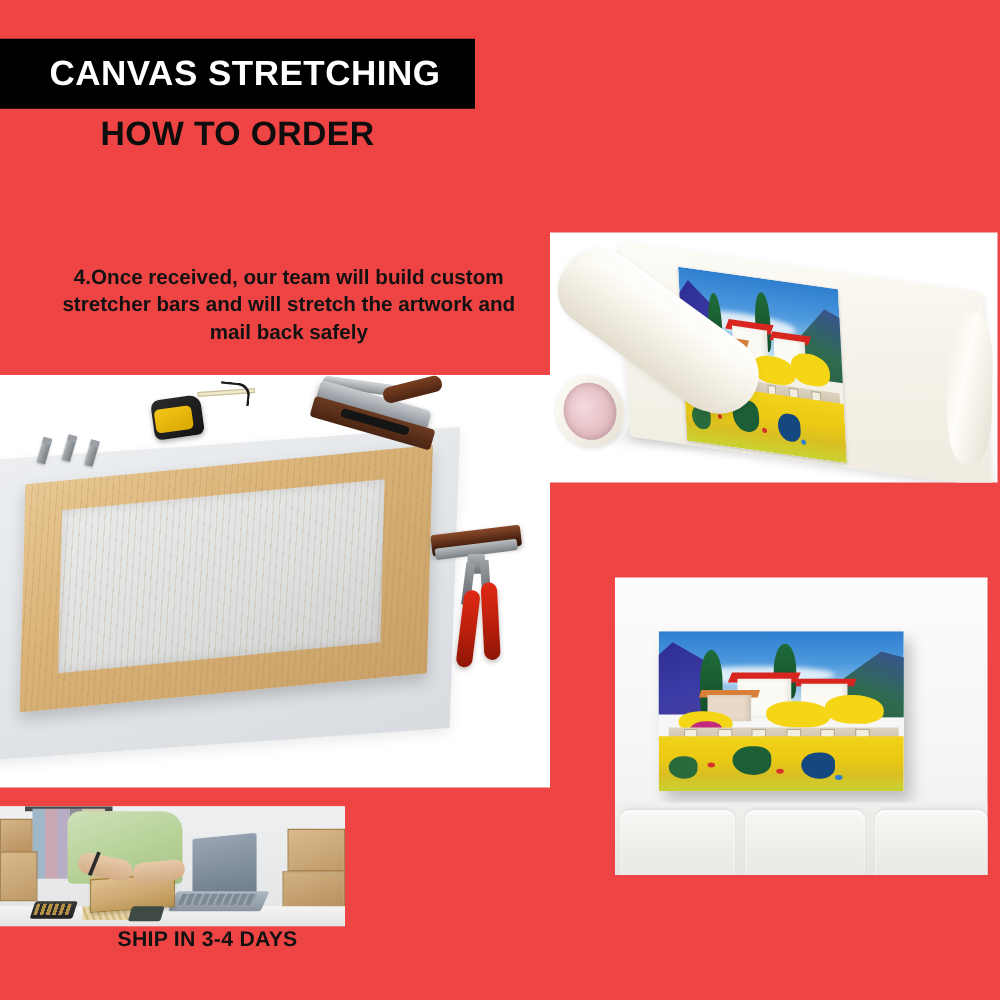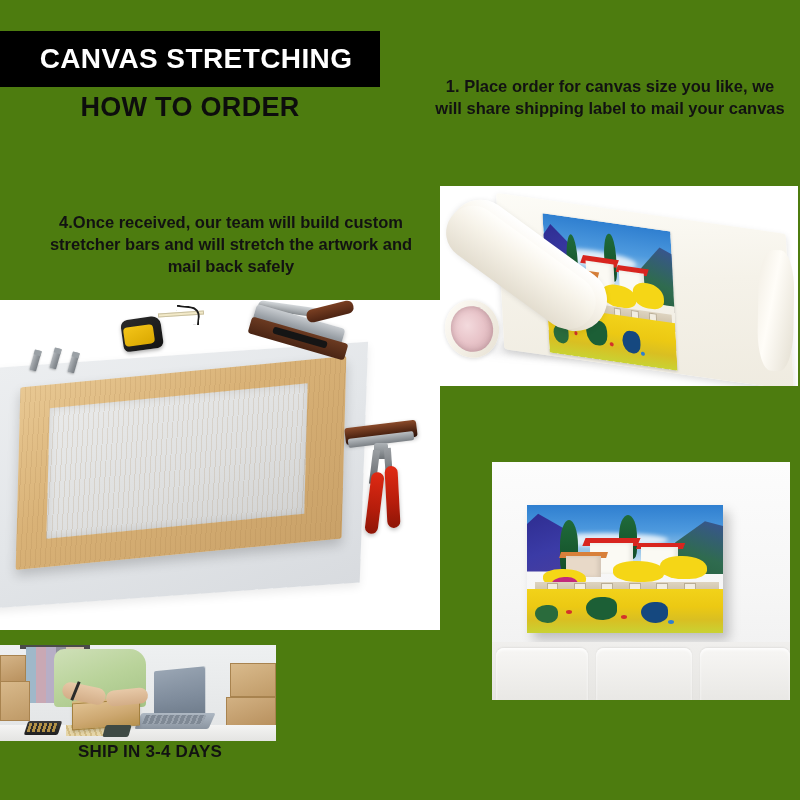--- a/index.html
+++ b/index.html
@@ -11,21 +11,21 @@
     width: 800px;
     height: 800px;
     position: relative;
     overflow: hidden;
     font-family: "Liberation Sans", sans-serif;
     color: #1a1a1a;
   }
   .page {
     position: absolute;
     inset: 0;
-    background: #4d7c0f;
+    background: #ef4444;
   }
 
   
   .title-bar {
     position: absolute;
     left: 0;
     top: 31px;
     width: 380px;
     height: 56px;
     background: #000000;
@@ -73,21 +73,21 @@
     width: 390px;
     font-size: 16.5px;
   }
   #step3-text {
     left: 378px;
     top: 714px;
     width: 410px;
     font-size: 16.5px;
   }
   #ship-text {
-    left: 0px;
+    left: 16px;
     top: 741px;
     width: 276px;
     font-size: 17px;
     letter-spacing: 0.2px;
     padding-left: 12px;
   }
 
   
   #photo-rolled-canvas {
     position: absolute;
@@ -561,21 +561,20 @@
 </head>
 <body>
 
 <div class="page">
 
   <div class="title-bar">
     <span class="title-text">CANVAS STRETCHING</span>
   </div>
   <div class="subtitle">HOW TO ORDER</div>
 
-  <div class="step-text" id="step1-text">1.   Place order for canvas size you like, we will share shipping label to mail your canvas</div>
 
   <div class="step-text" id="step2-text">4.Once received, our team will build custom stretcher bars and will stretch the artwork and mail back safely</div>
 
   <div id="photo-rolled-canvas">
     <div class="roll-shadow"></div>
 
     <div class="sheet">
       <div class="sheet-curl"></div>
     </div>
 

